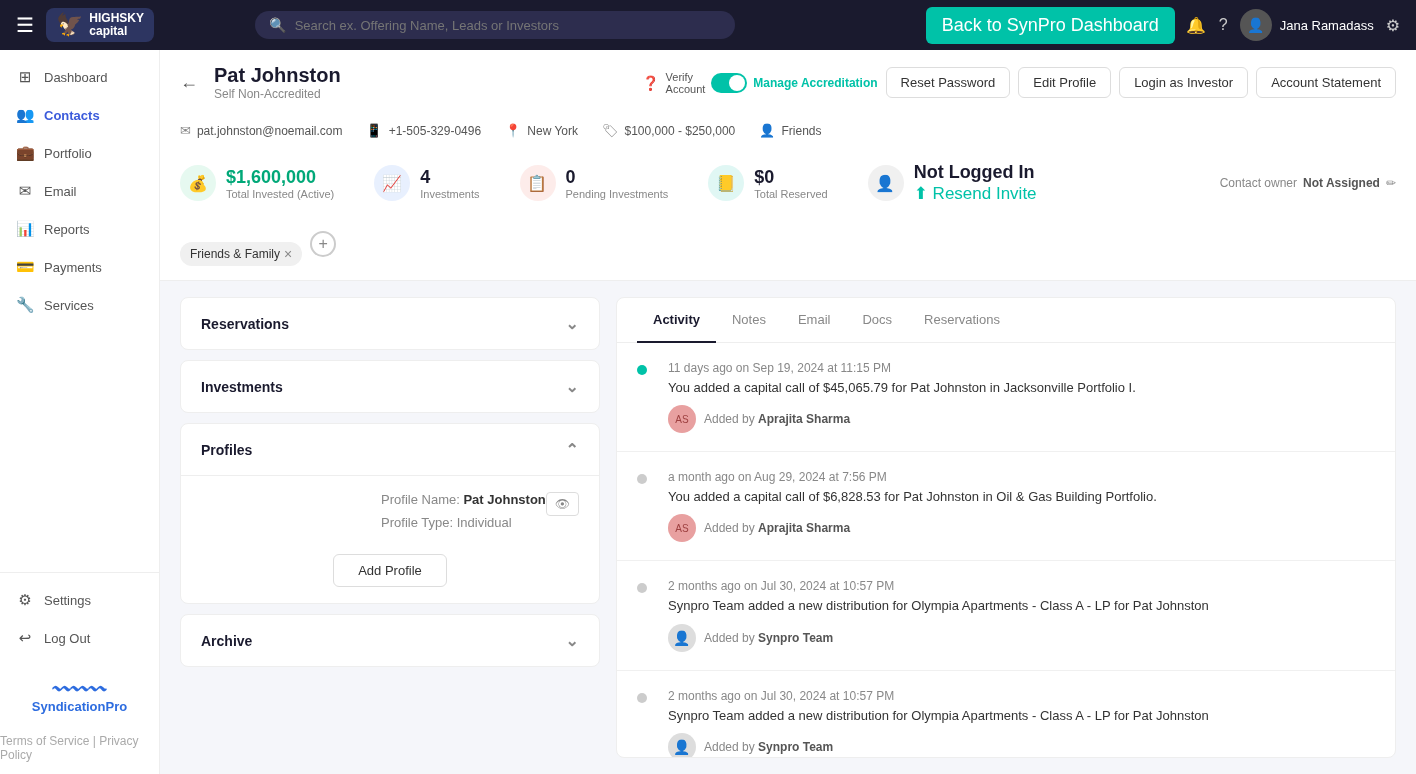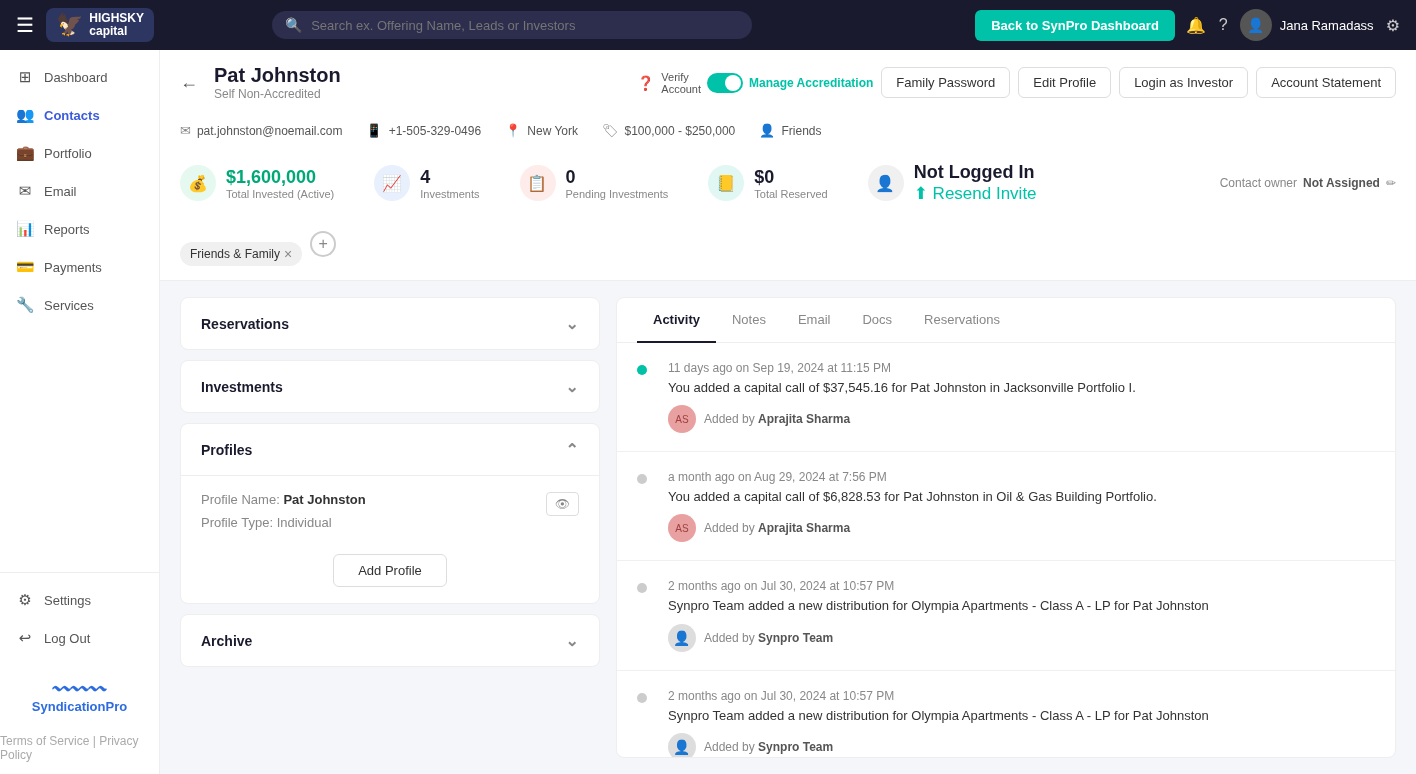--- a/index.html
+++ b/index.html
@@ -46,22 +46,22 @@
       width: 100%;
     }
     .search-icon { color: #888; font-size: 14px; }
     .nav-right { display: flex; align-items: center; gap: 12px; margin-left: auto; }
     .btn-dashboard {
       background: #00c2a8;
       color: white;
       border: none;
       padding: 8px 16px;
       border-radius: 6px;
-      font-size: 13px;
-      font-weight: 700;
+      font-size: 18px;
+      font-weight: 400;
       cursor: pointer;
       white-space: nowrap;
     }
     .nav-icon { color: #ccc; font-size: 16px; cursor: pointer; }
     .user-info { display: flex; align-items: center; gap: 8px; color: white; font-size: 13px; }
     .user-avatar {
       width: 32px; height: 32px; border-radius: 50%;
       background: #555; display: flex; align-items: center; justify-content: center;
       color: white; font-size: 14px;
     }
@@ -236,21 +236,21 @@
     }
     .chevron { color: #888; font-size: 16px; }
     .accordion-body { padding: 16px 20px; border-top: 1px solid #eee; }
     .profile-field { font-size: 13px; color: #333; margin-bottom: 8px; }
     .profile-field span { color: #888; }
     .eye-btn {
       border: 1px solid #ddd; background: white;
       padding: 4px 8px; border-radius: 4px; cursor: pointer;
       font-size: 12px; color: #888;
     }
-    .profile-row { display: flex; align-items: flex-start; justify-content: space-between; }
+    .profile-row { display: flex; align-items: flex-start; justify-content: flex-end; }
     .add-profile-btn {
       display: block; margin: 16px auto 0;
       border: 1px solid #ddd; background: white;
       padding: 8px 24px; border-radius: 6px;
       font-size: 13px; cursor: pointer; color: #333;
     }
 
     
     .right-panel {
       flex: 1;
@@ -386,21 +386,21 @@
         </div>
         <div class="investor-actions">
           <div class="verify-group">
             <span class="verify-icon">❓</span>
             <span style="white-space:pre-line; font-size:11px;">Verify
 Account</span>
             <div class="toggle-switch"></div>
             <span class="manage-link">Manage
 Accreditation</span>
           </div>
-          <button class="action-btn">Family Password</button>
+          <button class="action-btn">Reset Password</button>
           <button class="action-btn">Edit Profile</button>
           <button class="action-btn">Login as Investor</button>
           <button class="action-btn">Account Statement</button>
         </div>
       </div>
 
       <div class="investor-info-bar">
         <div class="info-item">
           <span class="info-icon">✉</span>
           <span>pat.johnston@noemail.com</span>
@@ -531,21 +531,21 @@
           <div class="tab-item">Docs</div>
           <div class="tab-item">Reservations</div>
         </div>
 
         <div class="activity-list">
 
         <div class="activity-item">
       <div class="activity-dot dot-green"></div>
       <div class="activity-content">
         <div class="activity-time">11 days ago on Sep 19, 2024 at 11:15 PM</div>
-        <div class="activity-text">You added a capital call of $37,545.16 for Pat Johnston in Jacksonville Portfolio I.</div>
+        <div class="activity-text">You added a capital call of $45,065.79 for Pat Johnston in Jacksonville Portfolio I.</div>
         <div class="activity-user">
           <div class="activity-avatar" style="background:#e8a0a0;">
             <span style="font-size:10px;color:#9e4040;">AS</span>
           </div>
           <span class="activity-added-by">Added by <strong>Aprajita Sharma</strong></span>
         </div>
       </div>
     </div>
             <div class="activity-item">
       <div class="activity-dot dot-gray"></div>

